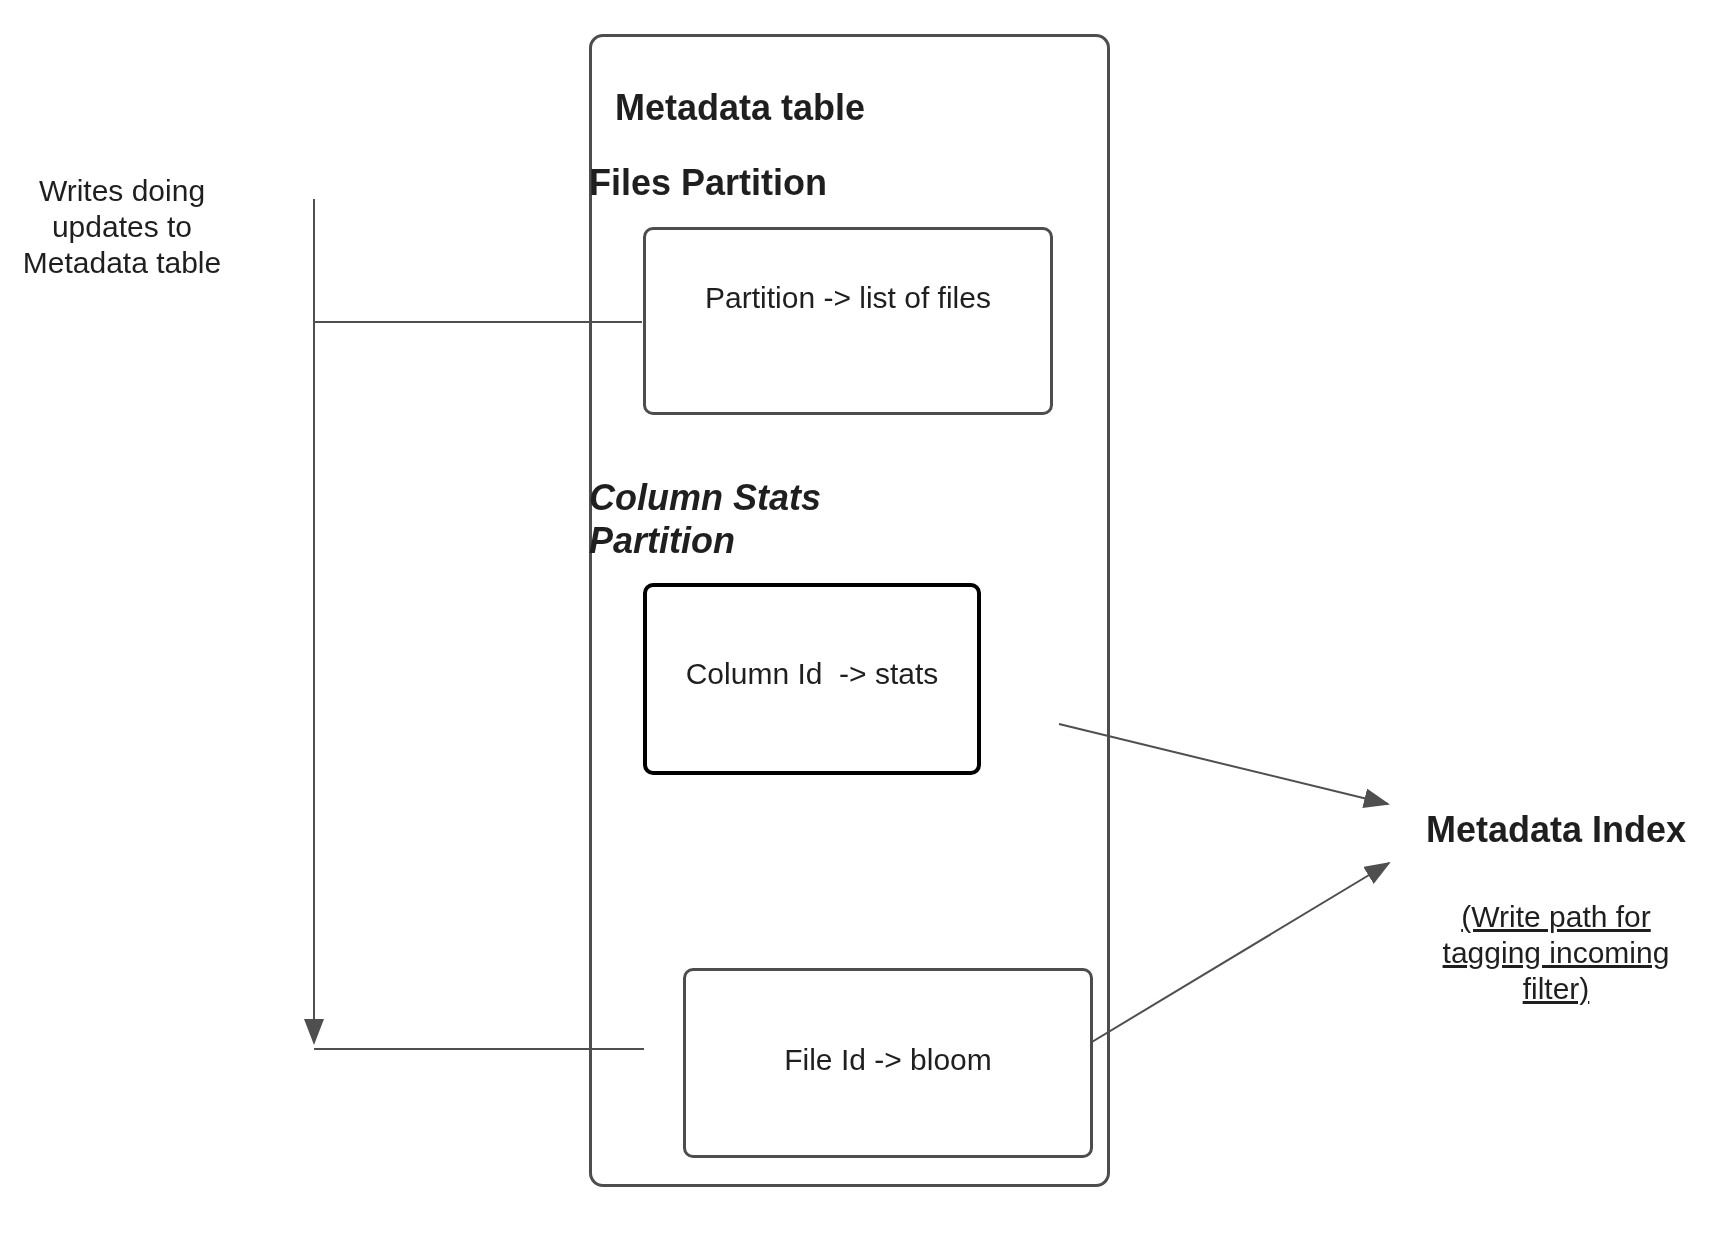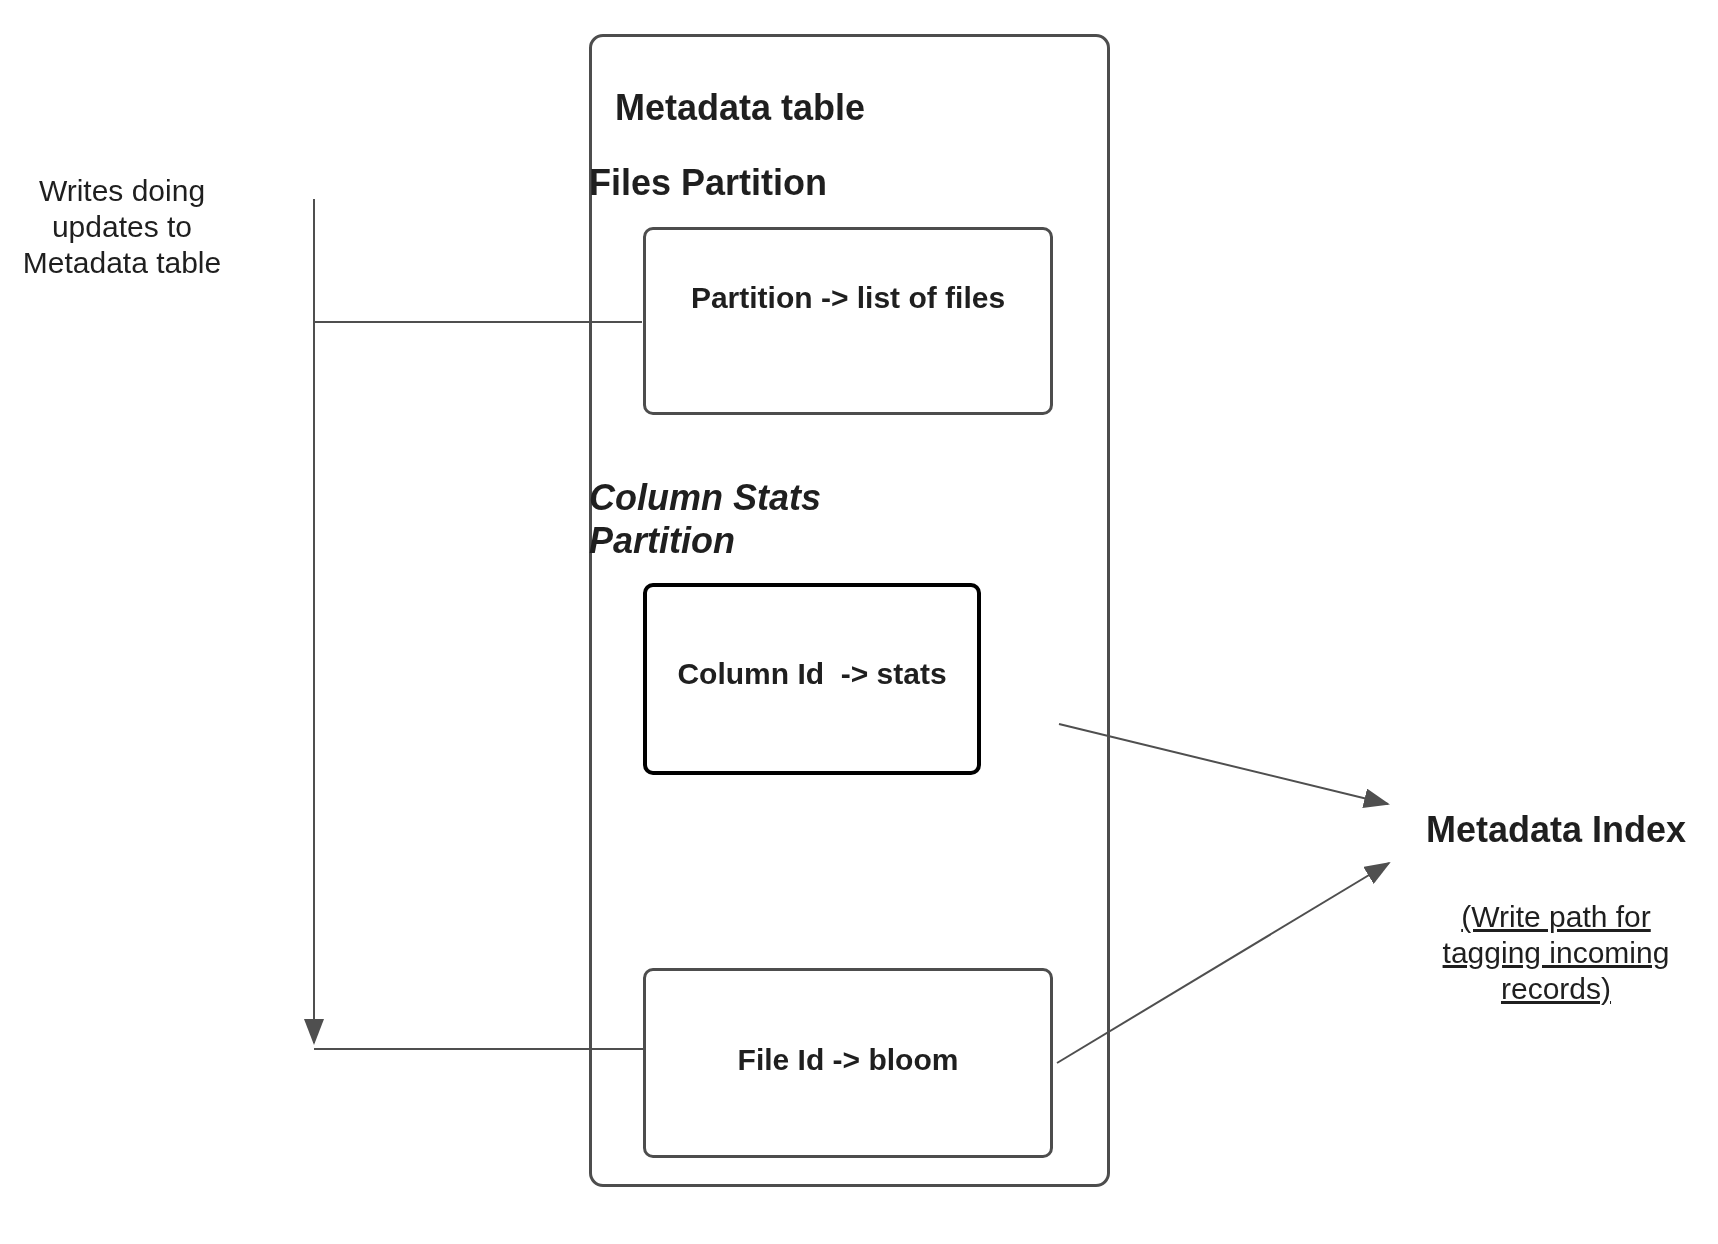--- a/index.html
+++ b/index.html
@@ -53,29 +53,28 @@
     border-radius: 10px;
     box-sizing: border-box;
     background: #ffffff;
     display: flex;
     flex-direction: column;
     align-items: center;
     justify-content: center;
     text-align: center;
     font-size: 30px; line-height: 38px;
     color: #1f1f1f;
-    font-weight: bold;
   }
   .box-files  { top: 227px; height: 188px; padding-bottom: 46px; }
   .box-colstats {
     top: 583px; height: 192px; width: 338px;
     border: 4px solid #000000;
     padding-bottom: 10px;
   }
-  .box-bloom  { top: 968px; height: 190px; padding-bottom: 6px; }
+  .box-bloom  { top: 968px; height: 190px; padding-bottom: 6px; margin-left: 40px; }
   .pre { white-space: pre-wrap; }
   .index-title {
     left: 1390px; top: 808px; width: 332px;
     text-align: center;
     font-size: 36px; line-height: 43px;
     font-weight: bold; color: #1f1f1f;
   }
   .index-sub {
     left: 1400px; top: 899px; width: 312px;
     text-align: center;
@@ -130,16 +129,16 @@
   </div>
 
   <div class="abs part-box box-bloom">
     <div>File Id -&gt; bloom</div>
   </div>
 
   <div class="abs index-title">Metadata Index</div>
   <div class="abs index-sub">
     <div>(Write path for</div>
     <div>tagging incoming</div>
-    <div>records)</div>
+    <div>filter)</div>
   </div>
 
 </div>
 
 </body></html>

